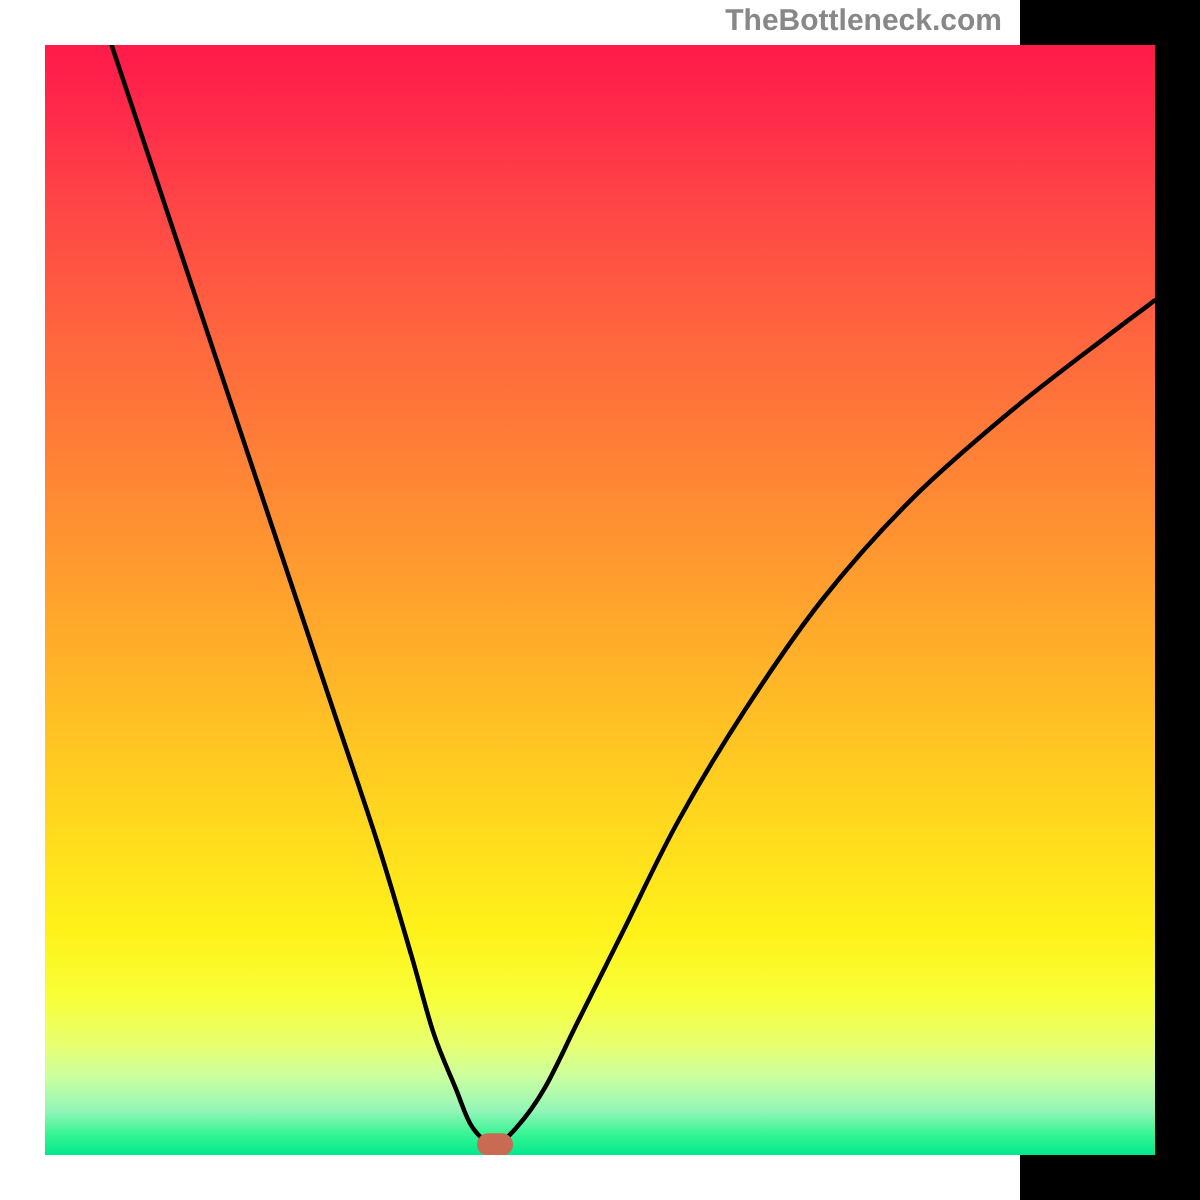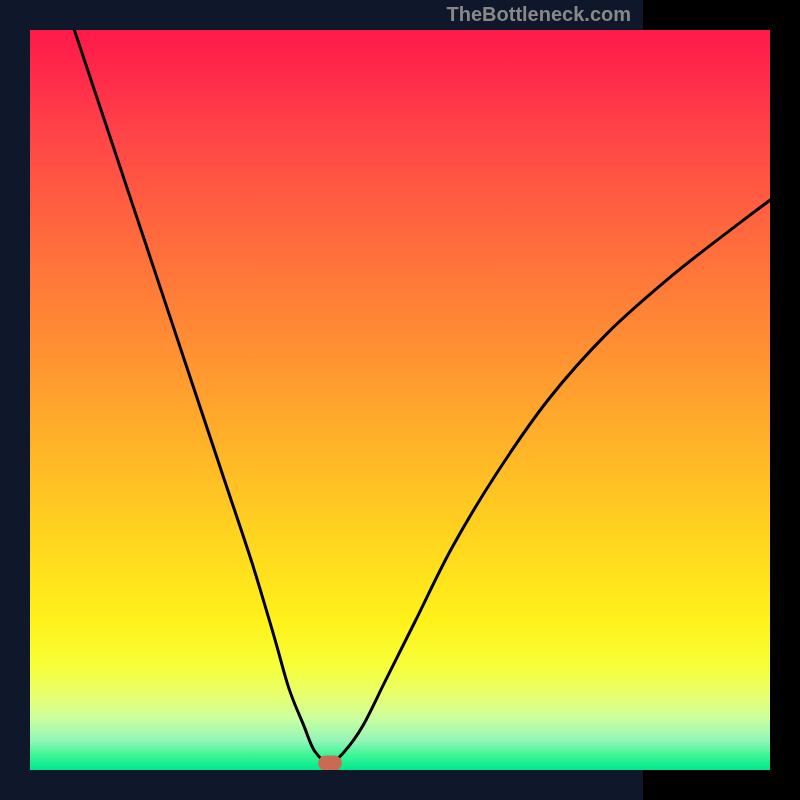--- a/index.html
+++ b/index.html
@@ -8,21 +8,22 @@
     width: 800px;
     height: 800px;
     background: #000;
     font-family: Arial, sans-serif;
     overflow: hidden;
   }
   .container {
     width: 643px;
     height: 800px;
     position: relative;
-    background: #0f172a;
+    background: #ffffff;
+    padding-left: 37px;
   }
   .watermark {
     position: absolute;
     top: 3px;
     right: 12px;
     color: #888;
     font-size: 20px;
     font-weight: bold;
     z-index: 10;
   }

